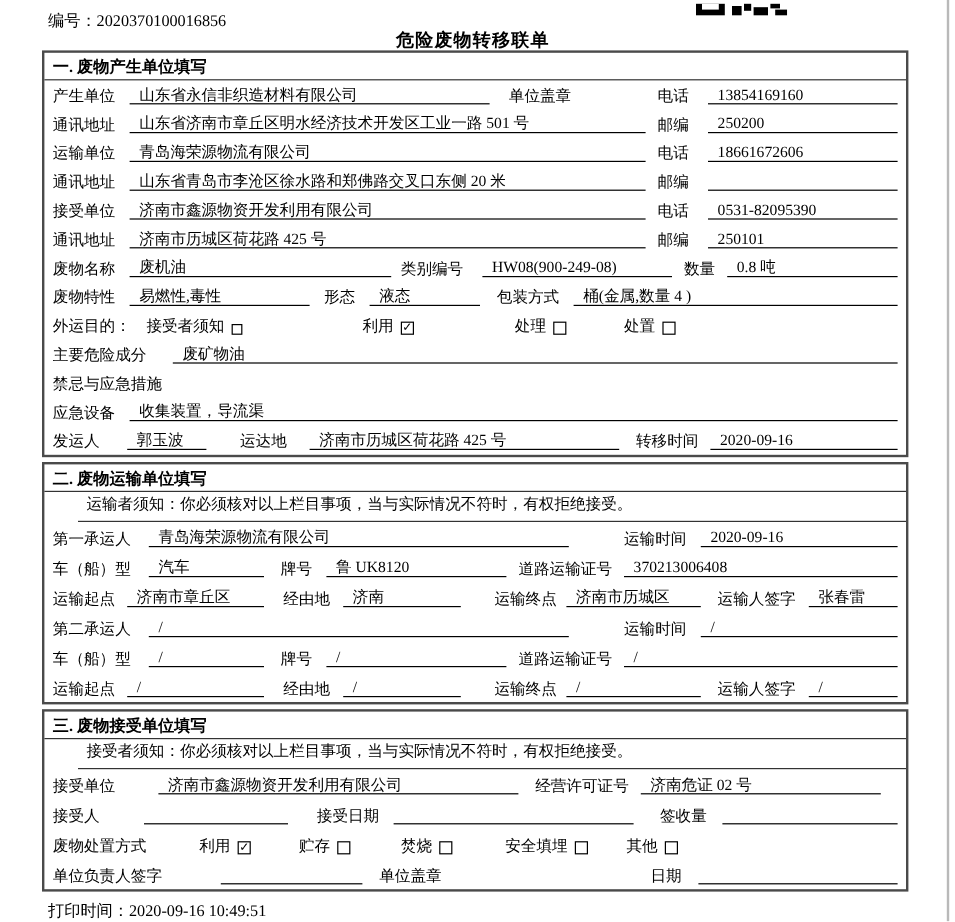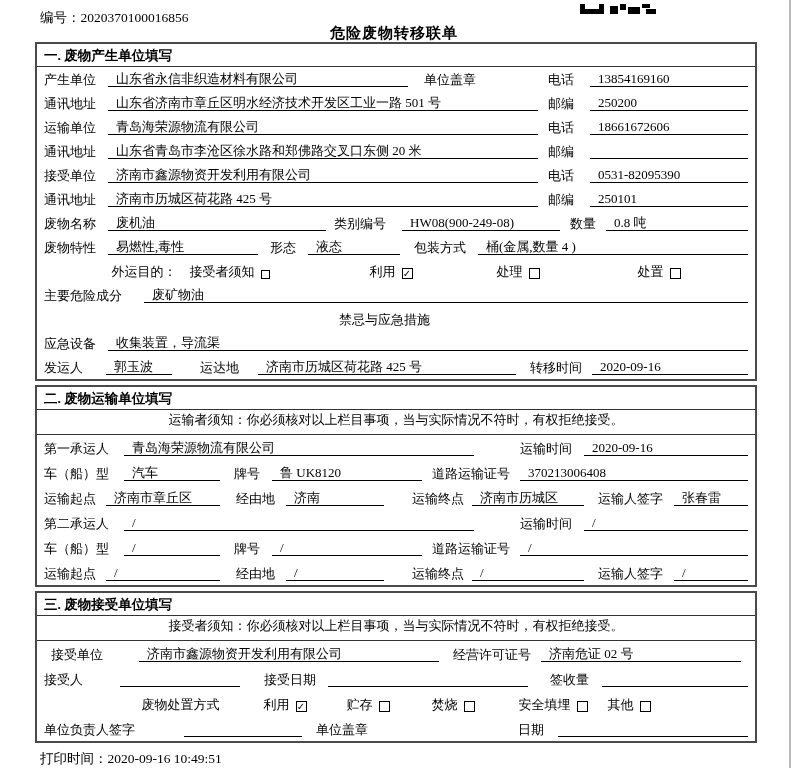--- a/index.html
+++ b/index.html
@@ -5,23 +5,23 @@
   * { margin:0; padding:0; box-sizing:border-box; }
   html,body { width:796px; height:768px; background:#fff; font-family:"Liberation Serif","DejaVu Serif",serif; color:#000; }
   .page { position:relative; width:796px; height:768px; overflow:hidden; background:#fff; }
   .page-edge { position:absolute; top:0; bottom:0; right:5px; width:2px; background:#b9b9b9; }
   .doc-no { position:absolute; left:40px; top:10px; font-size:13.5px; }
   .doc-title { position:absolute; left:330px; top:4px; font-size:15px; font-weight:bold; letter-spacing:1px; white-space:nowrap;margin-top:20px; }
   .qr { position:absolute; left:580px; top:0; width:76px; height:10px; }
   .form { position:absolute; left:35px; top:42px; width:722px; }
   .section { border:2px solid #4a4a4a; background:#fff; margin-bottom:4px; }
   .sec-head { font-weight:bold; font-size:13.5px; padding:3px 7px 12px 7px; border-bottom:1.5px solid #333; height:23px; }
-  .row { display:flex; align-items:flex-end; height:24px; padding:0 7px 4px 7px; font-size:13px;justify-content:center; }
+  .row { display:flex; align-items:flex-end; height:24px; padding:0 7px 4px 7px; font-size:13px; }
   .s23 .row { height:25px; }
-  .notice-row { height:30px; padding-bottom:7px; border-bottom:1.5px solid #333; }
+  .notice-row { height:30px; padding-bottom:7px; border-bottom:1.5px solid #333;margin-left:28px; }
   .row span { display:inline-block; white-space:nowrap; }
   .lbl { line-height:15px; }
   .u { border-bottom:1px solid #000; padding:0 5px 0 8px; line-height:15px; min-height:16px; }
   .grow { flex:1; }
   .cb { width:11px; height:11px; border:1px solid #000; margin-left:6px; line-height:10px; font-size:10px; text-align:center; position:relative; top:0px; padding:0 !important; }
   .cb-sm { width:9px; height:9px; line-height:8px; }
   .footer { position:absolute; left:40px; top:750px; font-size:13.5px; }
 </style>
 </head>
 <body>
@@ -113,21 +113,21 @@
       </div>
 
       <div class="row">
         <span class="lbl" style="width:78px">外运目的：</span>
         <span class="lbl">接受者须知</span>
         <span class="cb cb-sm"></span>
         <span class="lbl" style="margin-left:100px">利用</span>
         <span class="cb">✓</span>
         <span class="lbl" style="margin-left:84px">处理</span>
         <span class="cb"></span>
-        <span class="lbl" style="margin-left:98px">处置</span>
+        <span class="lbl" style="margin-left:48px">处置</span>
         <span class="cb"></span>
       </div>
 
       <div class="row">
         <span class="lbl" style="width:100px">主要危险成分</span>
         <span class="u grow">废矿物油</span>
       </div>
 
       <div class="row">
         <span class="lbl" style="width:114px">禁忌与应急措施</span>
@@ -238,29 +238,29 @@
       <div class="row">
         <span class="lbl" style="width:94px">废物处置方式</span>
         <span class="lbl" style="margin-left:28px">利用</span>
         <span class="cb">✓</span>
         <span class="lbl" style="margin-left:40px">贮存</span>
         <span class="cb"></span>
         <span class="lbl" style="margin-left:42px">焚烧</span>
         <span class="cb"></span>
         <span class="lbl" style="margin-left:44px">安全填埋</span>
         <span class="cb"></span>
-        <span class="lbl" style="margin-left:20px">其他</span>
+        <span class="lbl" style="margin-left:32px">其他</span>
         <span class="cb"></span>
       </div>
 
       <div class="row">
         <span class="lbl" style="width:108px">单位负责人签字</span>
         <span class="u" style="width:118px;margin-left:32px;margin-right:14px"></span>
         <span class="lbl" style="width:150px">单位盖章</span>
-        <span class="lbl" style="width:40px;margin-left:52px">日期</span>
+        <span class="lbl" style="width:40px;margin-left:76px">日期</span>
         <span class="u grow"></span>
       </div>
     </div>
 
   </div>
 
   <div class="footer">
     <span>打印时间：</span><span>2020-09-16 10:49:51</span>
   </div>
 

